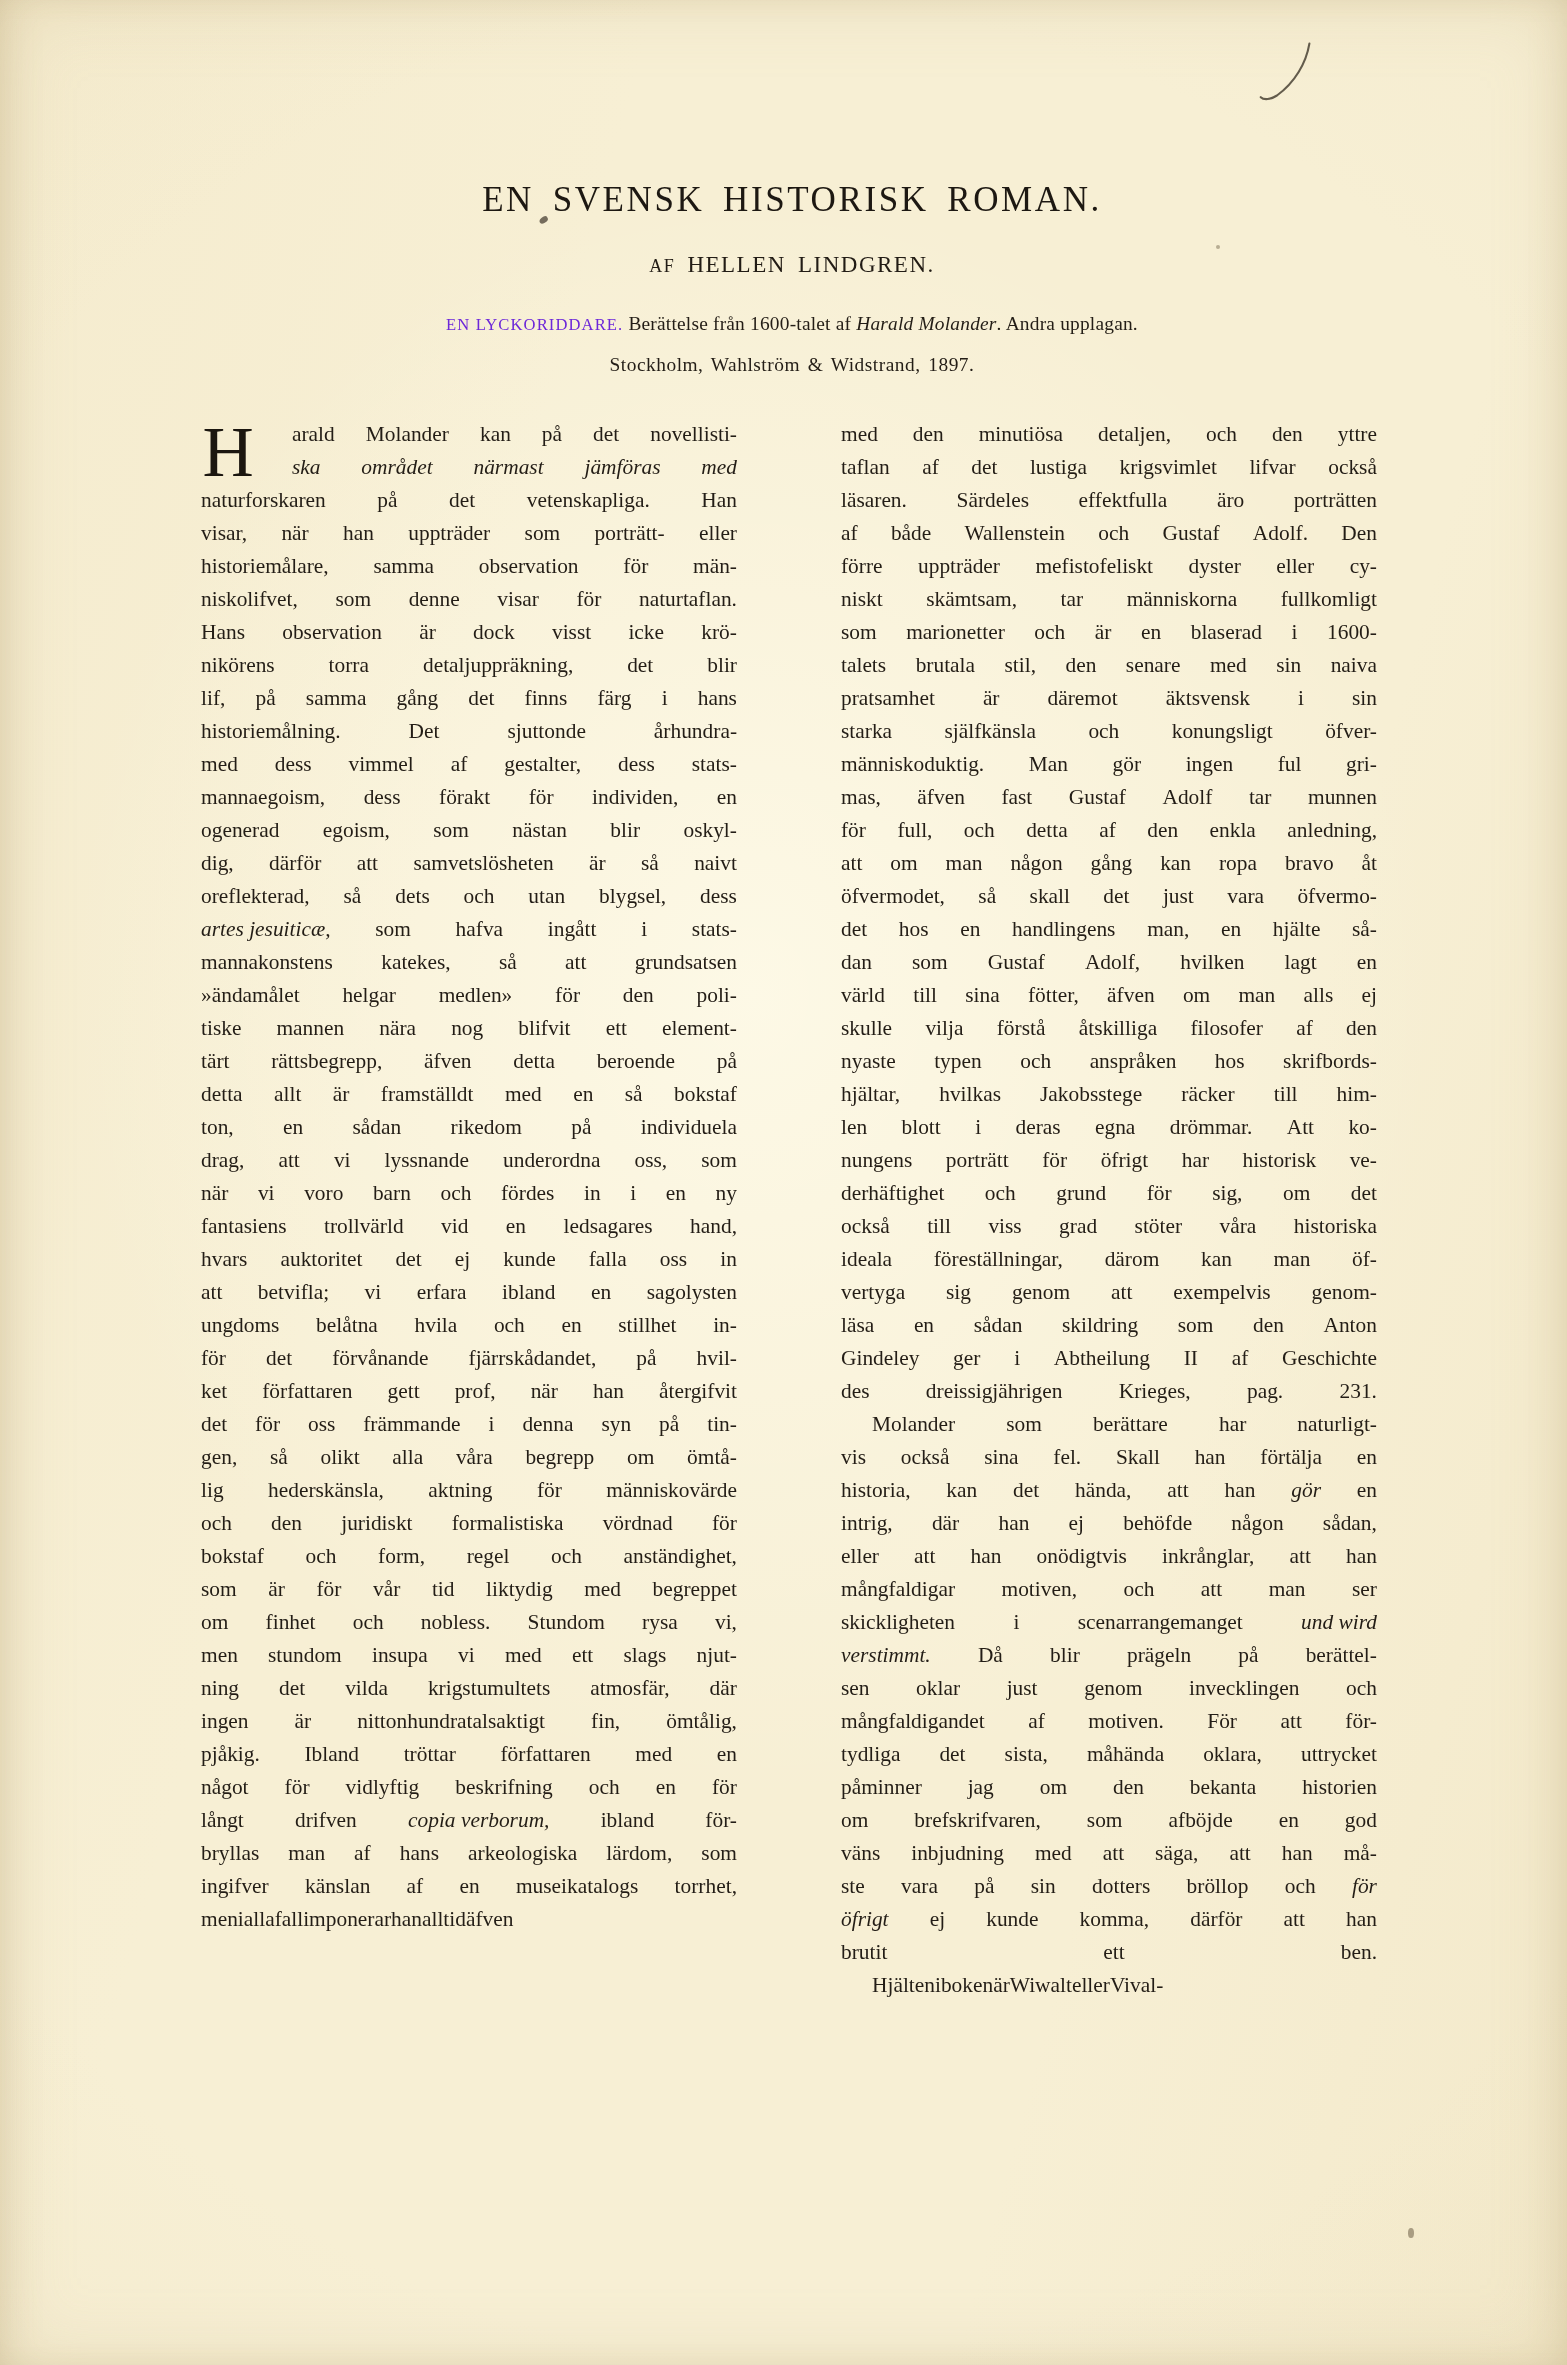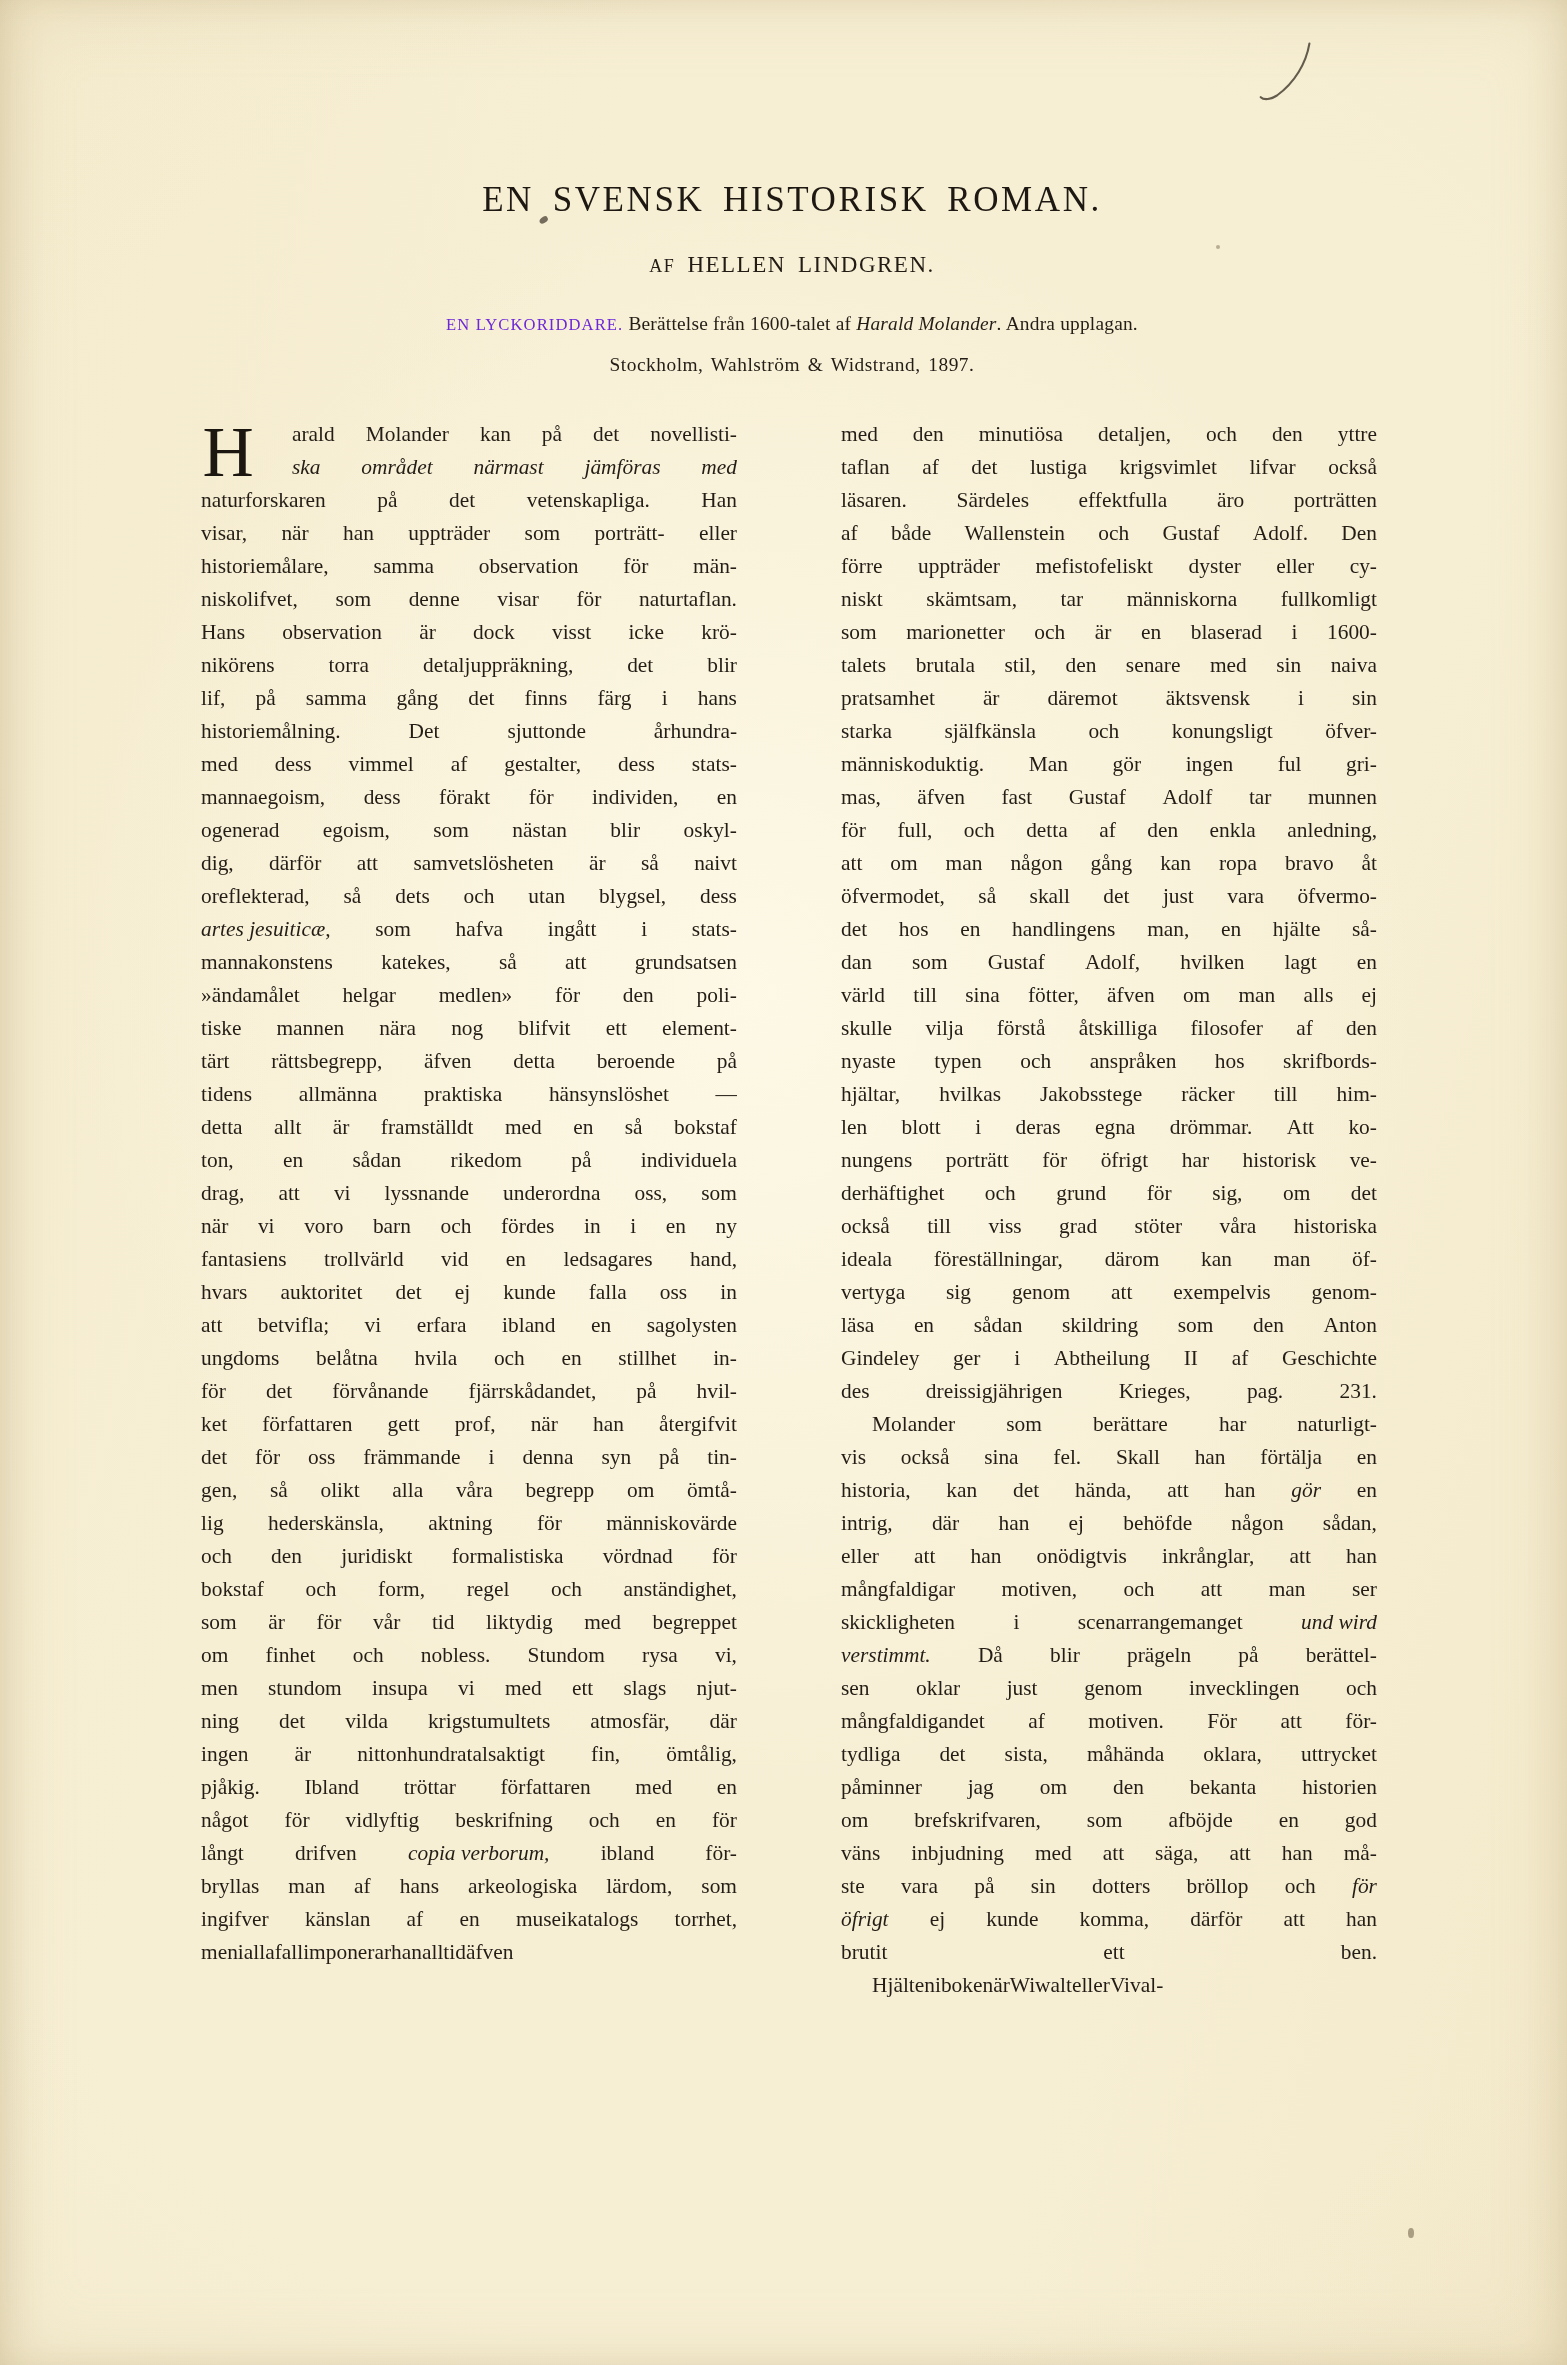--- a/index.html
+++ b/index.html
@@ -211,21 +211,20 @@
         <div class="line-row"><span>med</span><span>dess</span><span>vimmel</span><span>af</span><span>gestalter,</span><span>dess</span><span>stats-</span></div>
         <div class="line-row"><span>mannaegoism,</span><span>dess</span><span>förakt</span><span>för</span><span>individen,</span><span>en</span></div>
         <div class="line-row"><span>ogenerad</span><span>egoism,</span><span>som</span><span>nästan</span><span>blir</span><span>oskyl-</span></div>
         <div class="line-row"><span>dig,</span><span>därför</span><span>att</span><span>samvetslösheten</span><span>är</span><span>så</span><span>naivt</span></div>
         <div class="line-row"><span>oreflekterad,</span><span>så</span><span>dets</span><span>och</span><span>utan</span><span>blygsel,</span><span>dess</span></div>
         <div class="line-row"><span class="italic">artes jesuiticæ,</span><span>som</span><span>hafva</span><span>ingått</span><span>i</span><span>stats-</span></div>
         <div class="line-row"><span>mannakonstens</span><span>katekes,</span><span>så</span><span>att</span><span>grundsatsen</span></div>
         <div class="line-row"><span>»ändamålet</span><span>helgar</span><span>medlen»</span><span>för</span><span>den</span><span>poli-</span></div>
         <div class="line-row"><span>tiske</span><span>mannen</span><span>nära</span><span>nog</span><span>blifvit</span><span>ett</span><span>element-</span></div>
         <div class="line-row"><span>tärt</span><span>rättsbegrepp,</span><span>äfven</span><span>detta</span><span>beroende</span><span>på</span></div>
-        <div class="line-row"><span>tidens</span><span>allmänna</span><span>praktiska</span><span>hänsynslöshet</span><span>—</span></div>
         <div class="line-row"><span>detta</span><span>allt</span><span>är</span><span>framställdt</span><span>med</span><span>en</span><span>så</span><span>bokstaf</span></div>
         <div class="line-row"><span>ton,</span><span>en</span><span>sådan</span><span>rikedom</span><span>på</span><span>individuela</span></div>
         <div class="line-row"><span>drag,</span><span>att</span><span>vi</span><span>lyssnande</span><span>underordna</span><span>oss,</span><span>som</span></div>
         <div class="line-row"><span>när</span><span>vi</span><span>voro</span><span>barn</span><span>och</span><span>fördes</span><span>in</span><span>i</span><span>en</span><span>ny</span></div>
         <div class="line-row"><span>fantasiens</span><span>trollvärld</span><span>vid</span><span>en</span><span>ledsagares</span><span>hand,</span></div>
         <div class="line-row"><span>hvars</span><span>auktoritet</span><span>det</span><span>ej</span><span>kunde</span><span>falla</span><span>oss</span><span>in</span></div>
         <div class="line-row"><span>att</span><span>betvifla;</span><span>vi</span><span>erfara</span><span>ibland</span><span>en</span><span>sagolysten</span></div>
         <div class="line-row"><span>ungdoms</span><span>belåtna</span><span>hvila</span><span>och</span><span>en</span><span>stillhet</span><span>in-</span></div>
         <div class="line-row"><span>för</span><span>det</span><span>förvånande</span><span>fjärrskådandet,</span><span>på</span><span>hvil-</span></div>
         <div class="line-row"><span>ket</span><span>författaren</span><span>gett</span><span>prof,</span><span>när</span><span>han</span><span>återgifvit</span></div>

